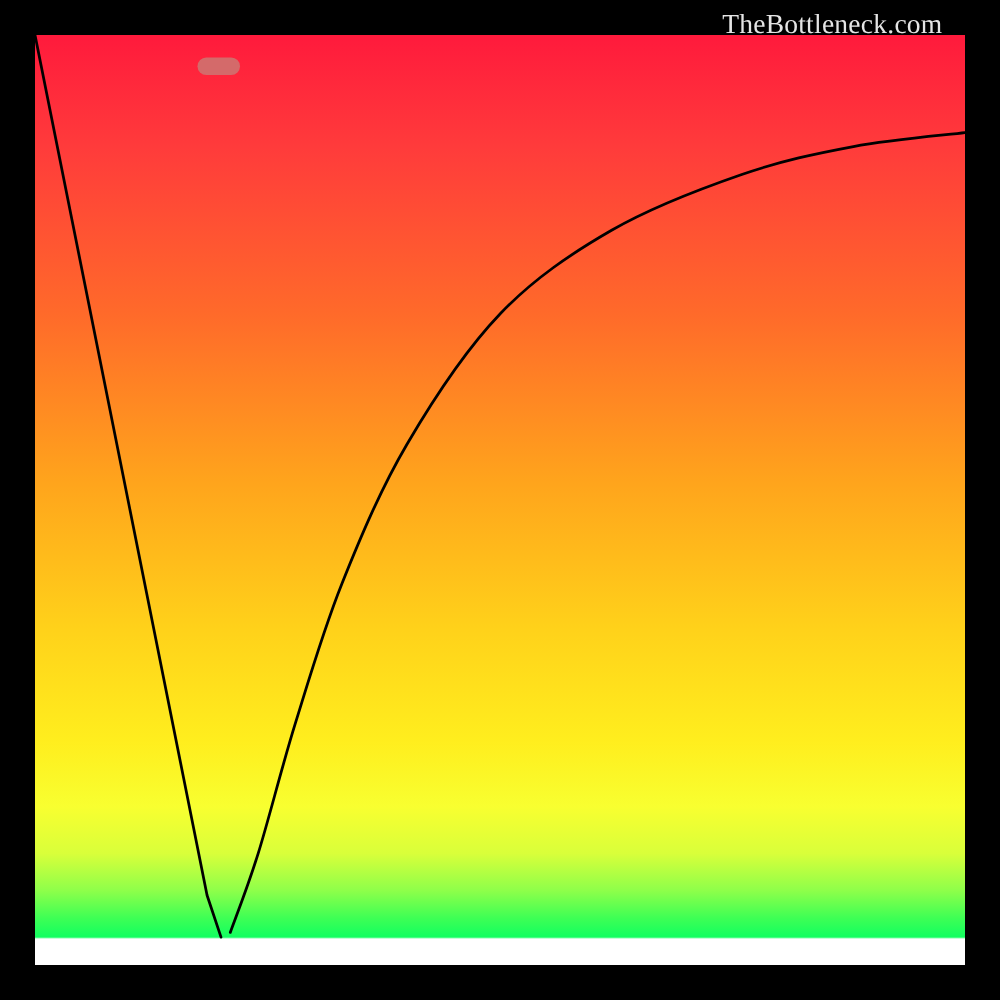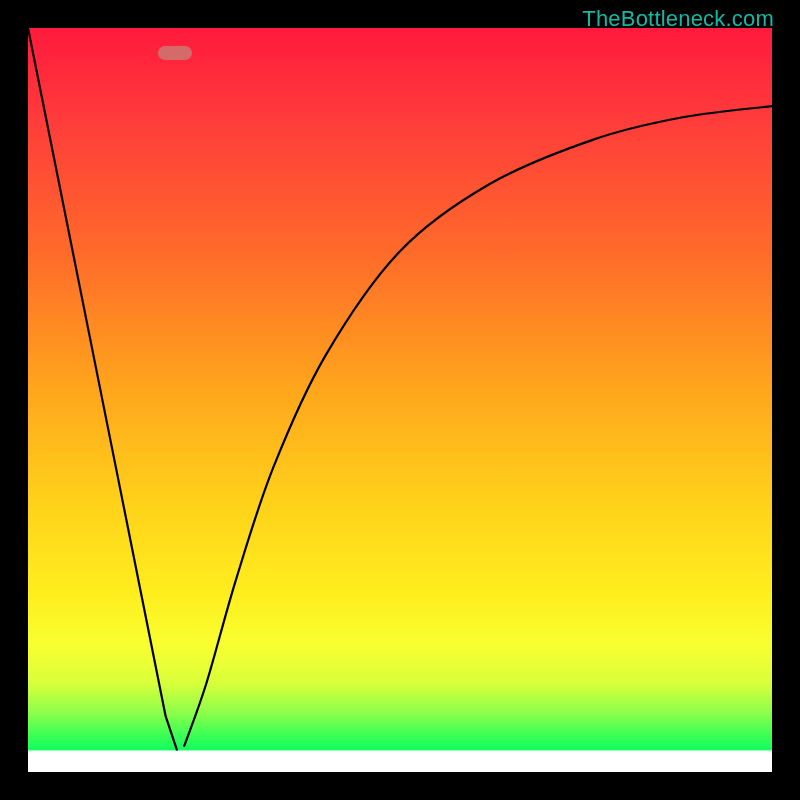--- a/index.html
+++ b/index.html
@@ -36,23 +36,23 @@
       #8eff4a 92%,
       #3dff55 95%,
       #12ff60 97%,
       #ffffff 97.2%,
       #ffffff 100%
     );
   }
   .watermark {
     position: absolute;
     top: 6px;
-    right: 26px;
-    color: #14b8a6;
-    font-family: Liberation Sans, sans-serif;
+    right: 46px;
+    color: #e5e5e5;
+    font-family: Liberation Serif, serif;
     letter-spacing: 0.2px;
   }
   svg.curve {
     position: absolute;
     left: 0;
     top: 0;
     width: 744px;
     height: 744px;
   }
   .marker {

